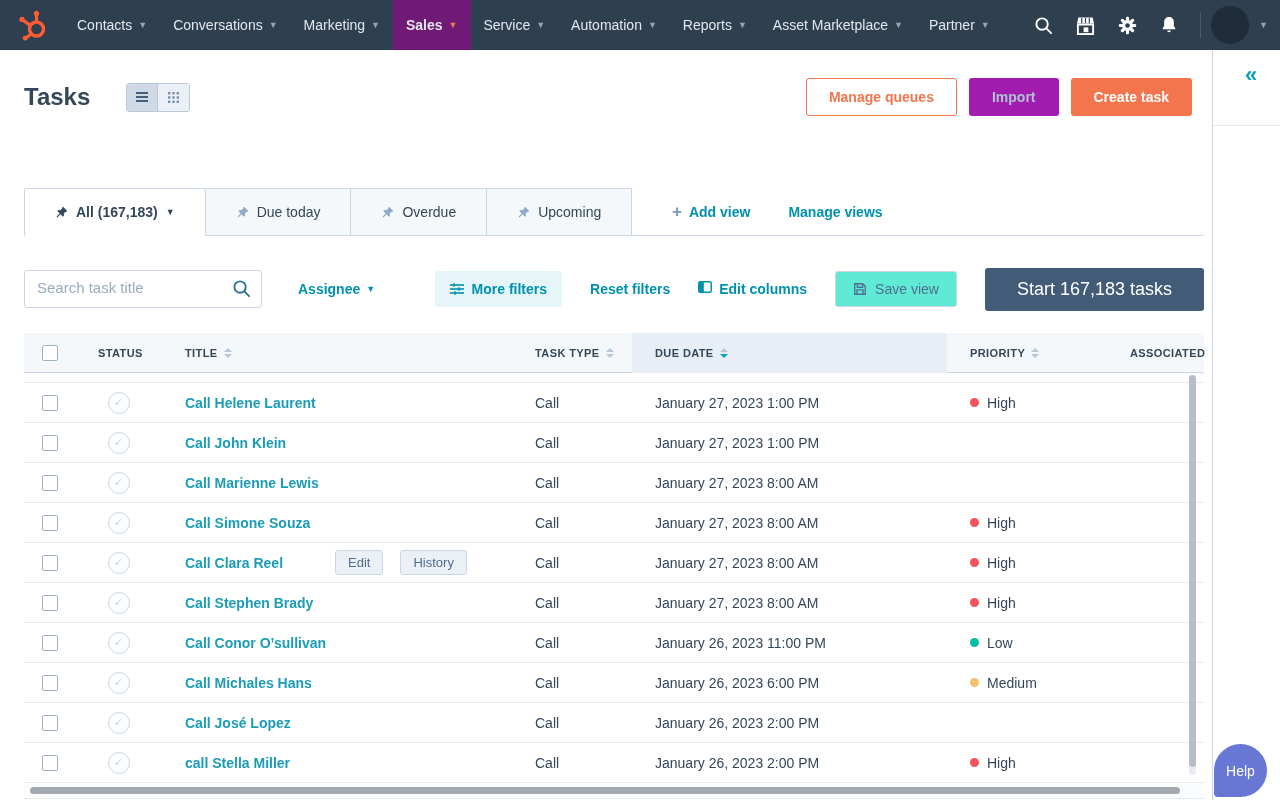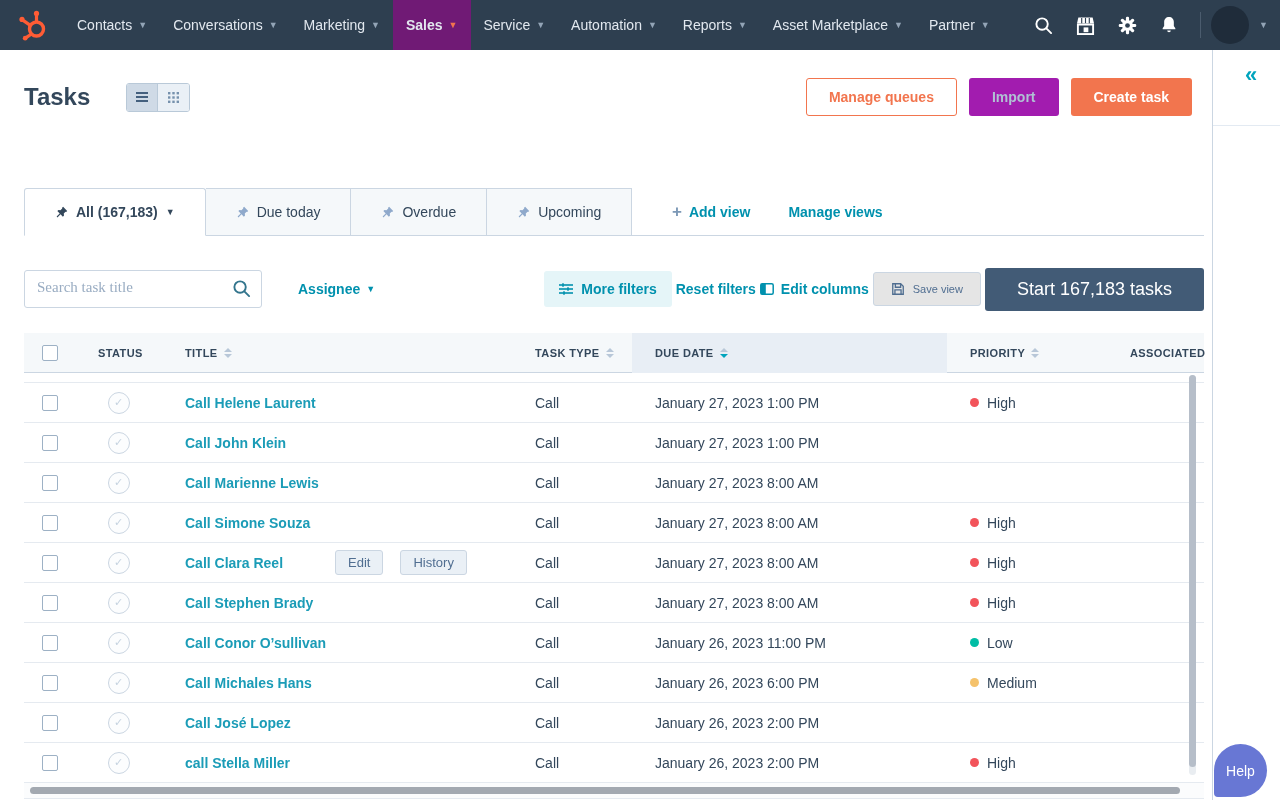--- a/index.html
+++ b/index.html
@@ -64,31 +64,31 @@
   .link { color:#0091ae; font-size:14px; font-weight:bold; cursor:pointer; white-space:nowrap; }
   .add-view { display:flex; align-items:center; gap:7px; cursor:pointer; }
   .add-view .plus { color:#7c98b6; font-size:17px; font-weight:bold; }
 
   
   .filter-row { position:absolute; top:220px; left:24px; width:1180px; height:38px;
     display:flex; align-items:center; }
   .search-box { position:relative; width:238px; height:38px; }
   .search-box input { width:100%; height:100%; border:1px solid #cbd6e2; border-radius:3px;
     font-size:15px; color:#33475b; padding:0 36px 4px 12px; background:#fff;
-    font-family:Liberation Serif, serif; }
+    font-family:Liberation Sans, sans-serif; }
   .search-box input::placeholder { color:#99acc2; }
   .search-box .search-glyph { position:absolute; right:11px; top:9px; cursor:pointer; }
   .assignee { margin-left:36px; display:flex; align-items:center; gap:6px; cursor:pointer; }
   .assignee .caret { font-size:9px; color:#0091ae; }
-  .filter-actions { margin-left:auto; display:flex; align-items:center; gap:4px; }
+  .filter-actions { margin-left:auto; display:flex; align-items:center; gap:28px; }
   .chip { display:flex; align-items:center; gap:8px; background:#e5f5f8; border-radius:3px;
     padding:10px 15px; cursor:pointer; }
-  .icon-link { display:flex; align-items:center; gap:7px; cursor:pointer; }
-  .btn-secondary { background:#e5e5e5; border:1px solid #cbd6e2; color:#506e91; display:flex;
-    align-items:center; gap:8px; padding:9px 17px; font-weight:normal; font-size:11px; }
+  .icon-link { display:flex; align-items:flex-start; gap:7px; cursor:pointer; }
+  .btn-secondary { background:#5eead4; border:1px solid #cbd6e2; color:#506e91; display:flex;
+    align-items:center; gap:8px; padding:9px 17px; font-weight:normal; font-size:14px; }
   .btn-dark { background:#425b76; color:#fff; font-weight:normal; font-size:18px; padding:10px 31px; }
 
   
   .table { position:absolute; top:283px; left:24px; width:1180px; }
   .thead { display:grid; grid-template-columns:51px 87px 350px 120px 315px 160px 97px;
     height:40px; background:#f5f8fa; border-bottom:1px solid #cbd6e2; align-items:center; }
   .th { font-size:11px; font-weight:bold; letter-spacing:.4px; color:#33475b;
     padding-left:23px; display:flex; align-items:center; gap:6px; height:40px; cursor:pointer; }
   .th.sorted { background:#e8eef5; }
   .th.center { justify-content:center; padding-left:0; cursor:default; }

